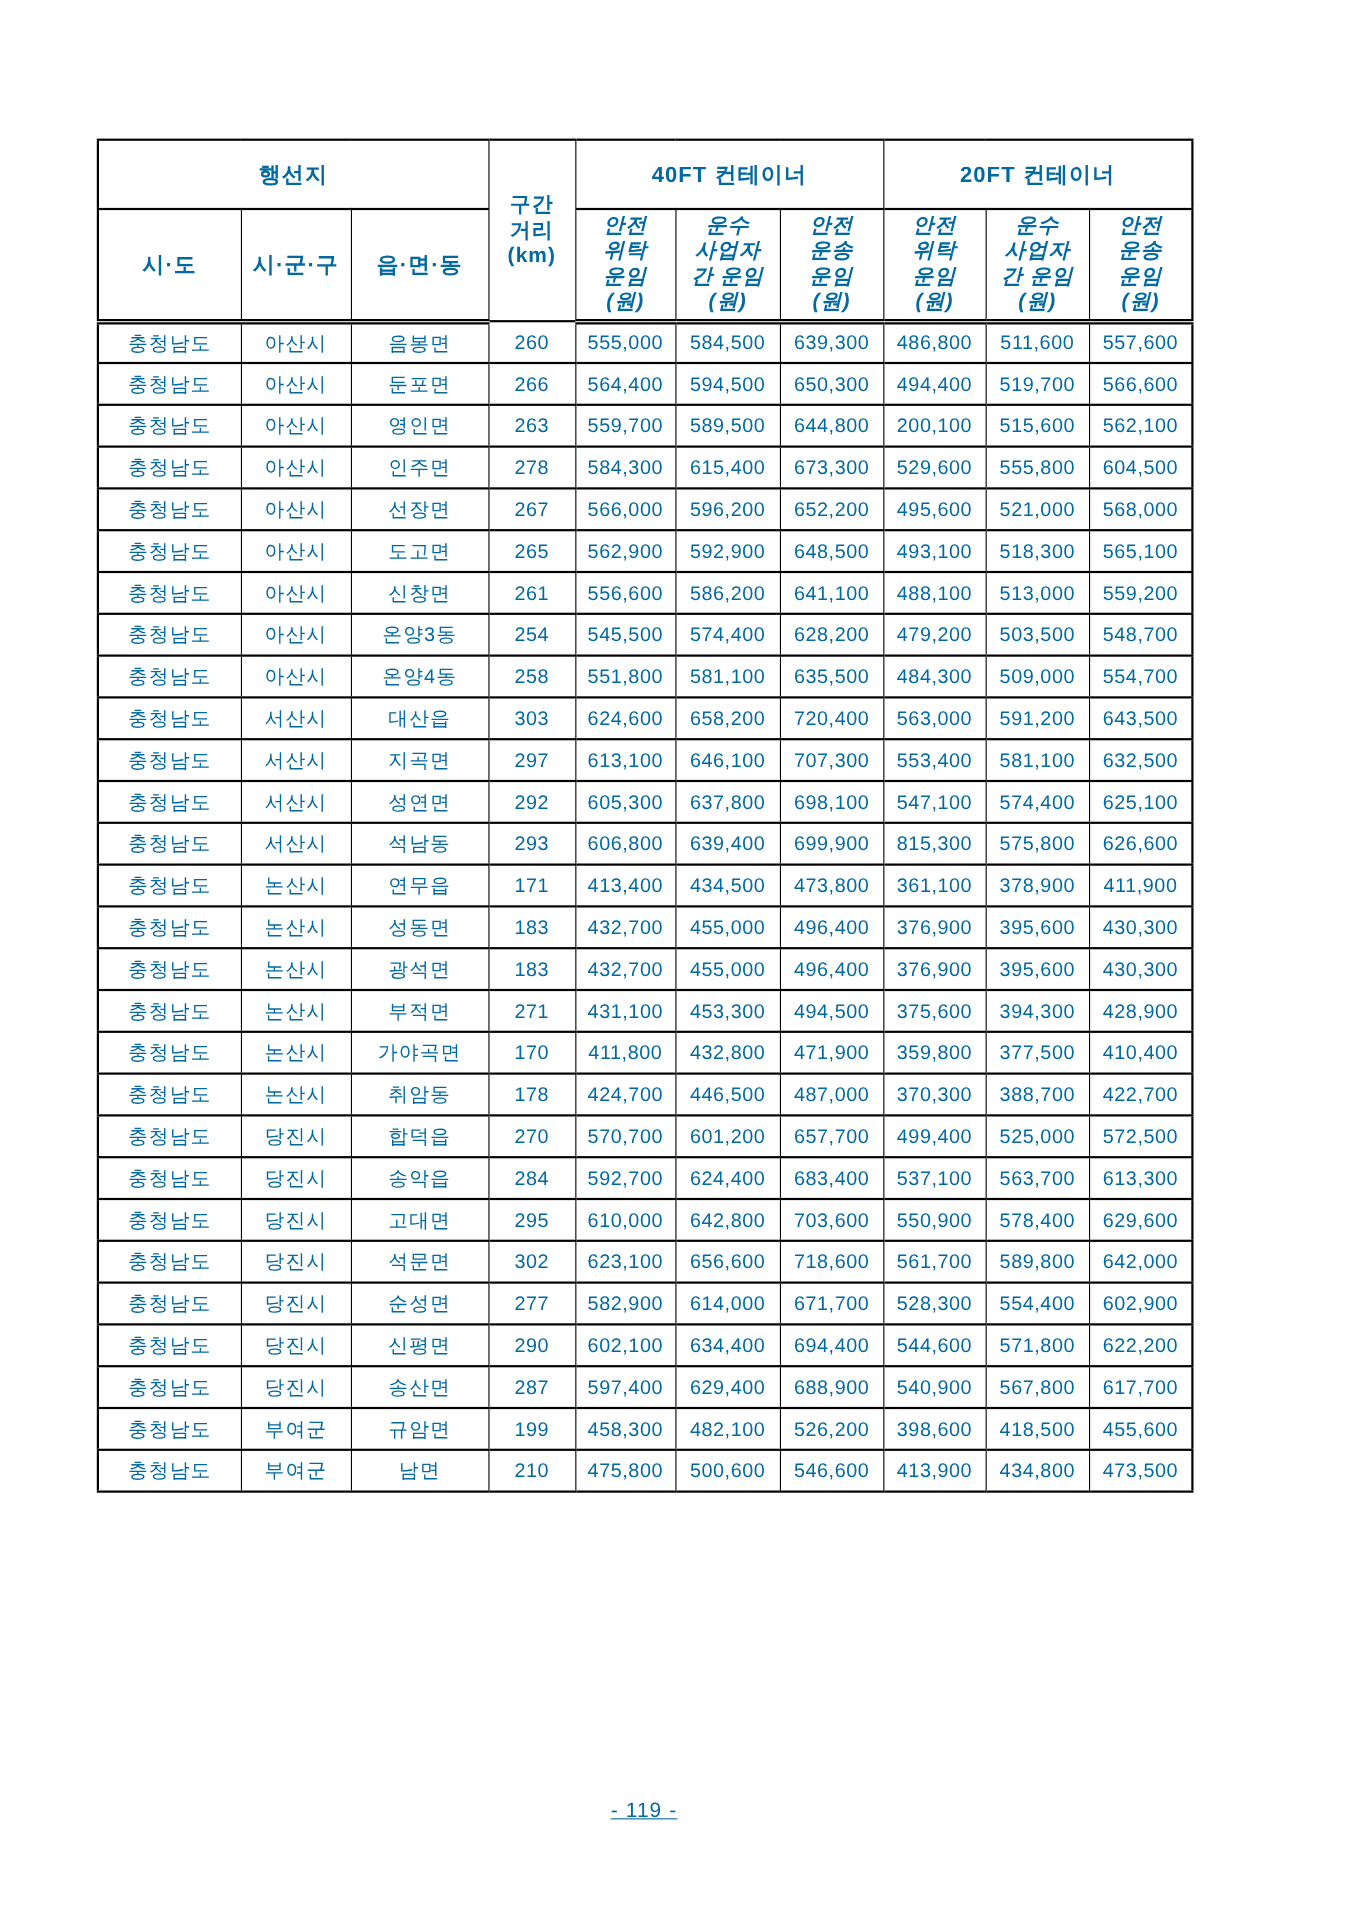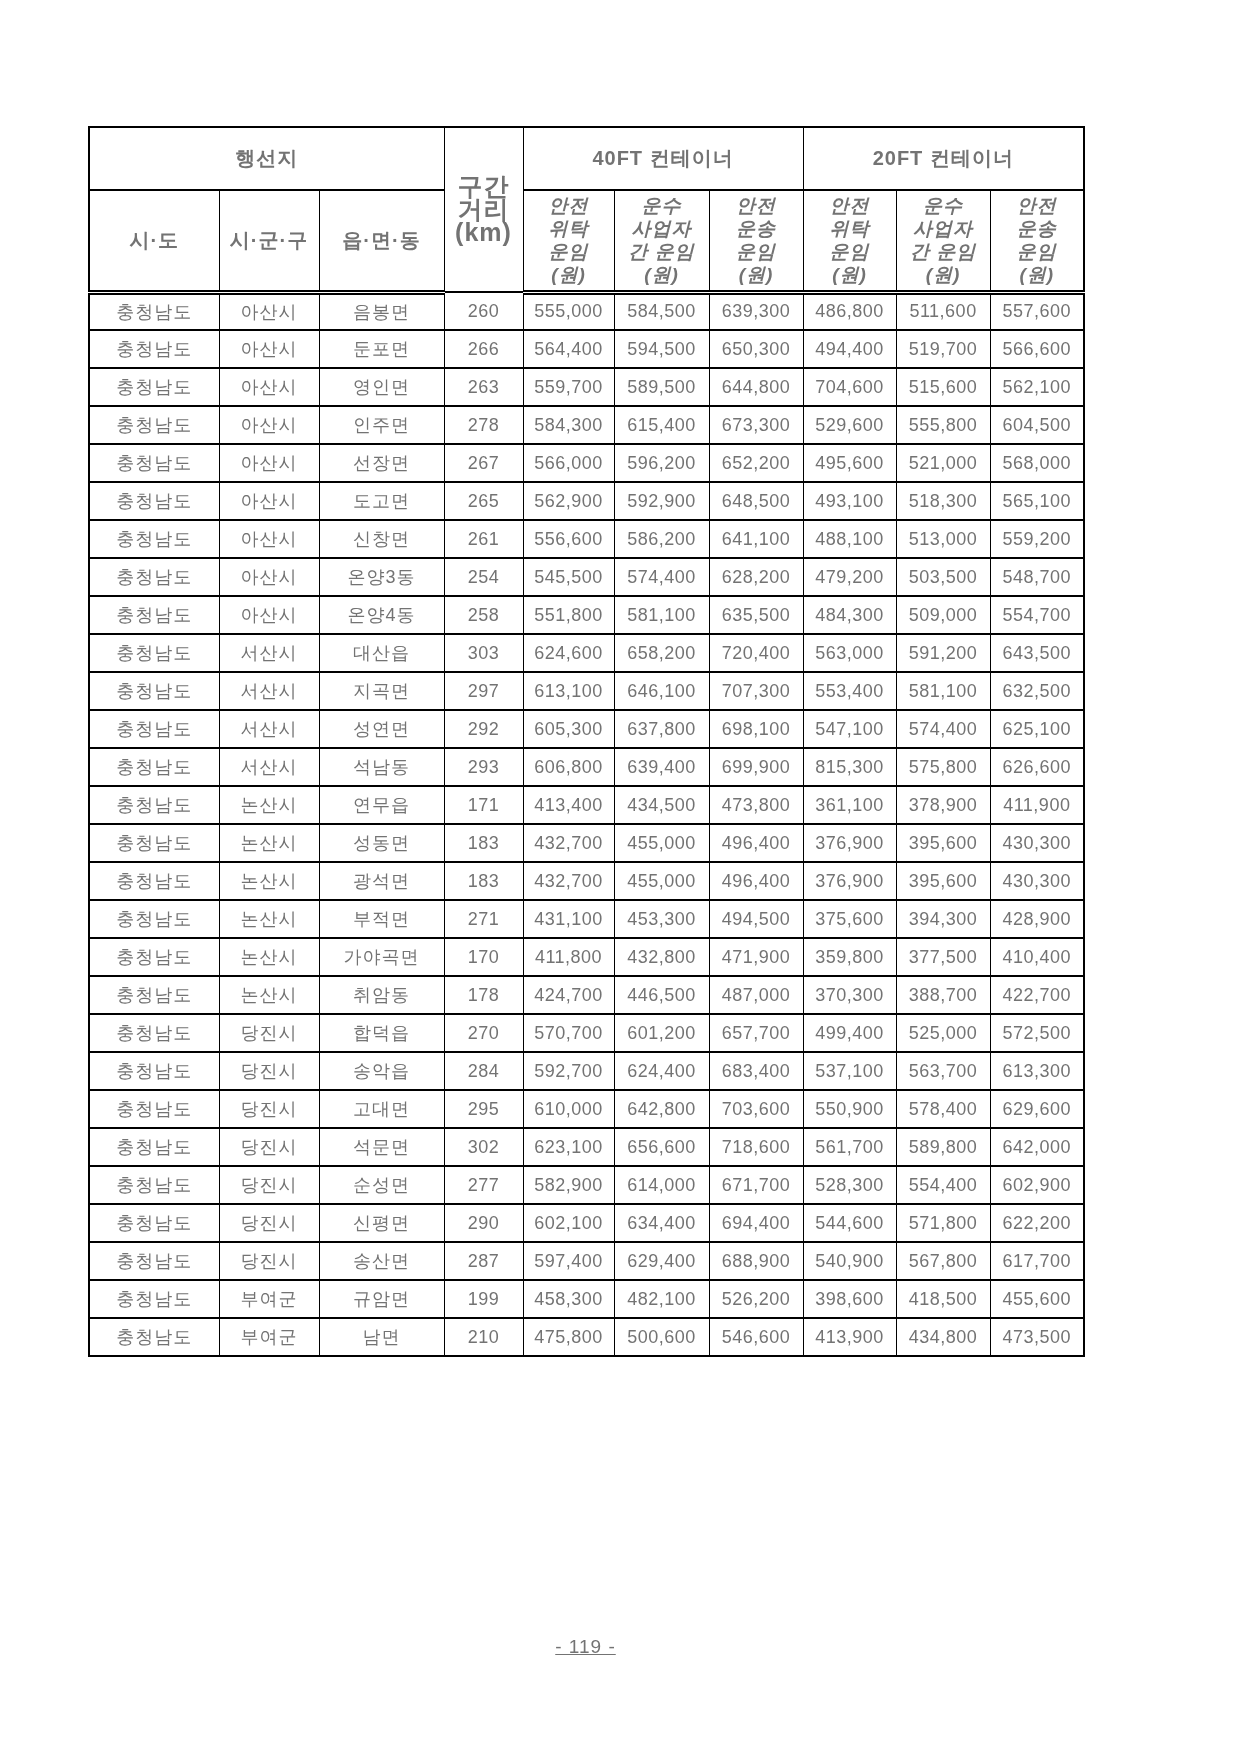--- a/index.html
+++ b/index.html
@@ -6,21 +6,21 @@
     margin: 0;
     padding: 0;
     background: #ffffff;
   }
   .page {
     position: relative;
     width: 1235px;
     height: 1749px;
     background: #ffffff;
     font-family: "Liberation Sans", "DejaVu Sans", sans-serif;
-    color: #737373;
+    color: #0369a1;
   }
   .table-wrap {
     position: absolute;
     left: 88px;
     top: 126px;
     width: 995px;
   }
   table.fare-table {
     border-collapse: collapse;
     table-layout: fixed;
@@ -47,21 +47,21 @@
     letter-spacing: 1px;
   }
   th.multi {
     white-space: pre-line;
     font-size: 19px;
     line-height: 23px;
     font-style: italic;
   }
   th.dist {
     white-space: pre-line;
-    font-size: 25px;
+    font-size: 19px;
     line-height: 23px;
     border-bottom: 5px double #000000;
   }
   tr.sub-row th {
     border-bottom: 5px double #000000;
   }
   td {
     font-size: 18px;
     letter-spacing: 0.5px;
   }
@@ -163,21 +163,21 @@
       <td>566,600</td>
     </tr>
           <tr>
       <td class="kor">충청남도</td>
       <td class="kor">아산시</td>
       <td class="kor">영인면</td>
       <td>263</td>
       <td>559,700</td>
       <td>589,500</td>
       <td>644,800</td>
-      <td>704,600</td>
+      <td>200,100</td>
       <td>515,600</td>
       <td>562,100</td>
     </tr>
           <tr>
       <td class="kor">충청남도</td>
       <td class="kor">아산시</td>
       <td class="kor">인주면</td>
       <td>278</td>
       <td>584,300</td>
       <td>615,400</td>

